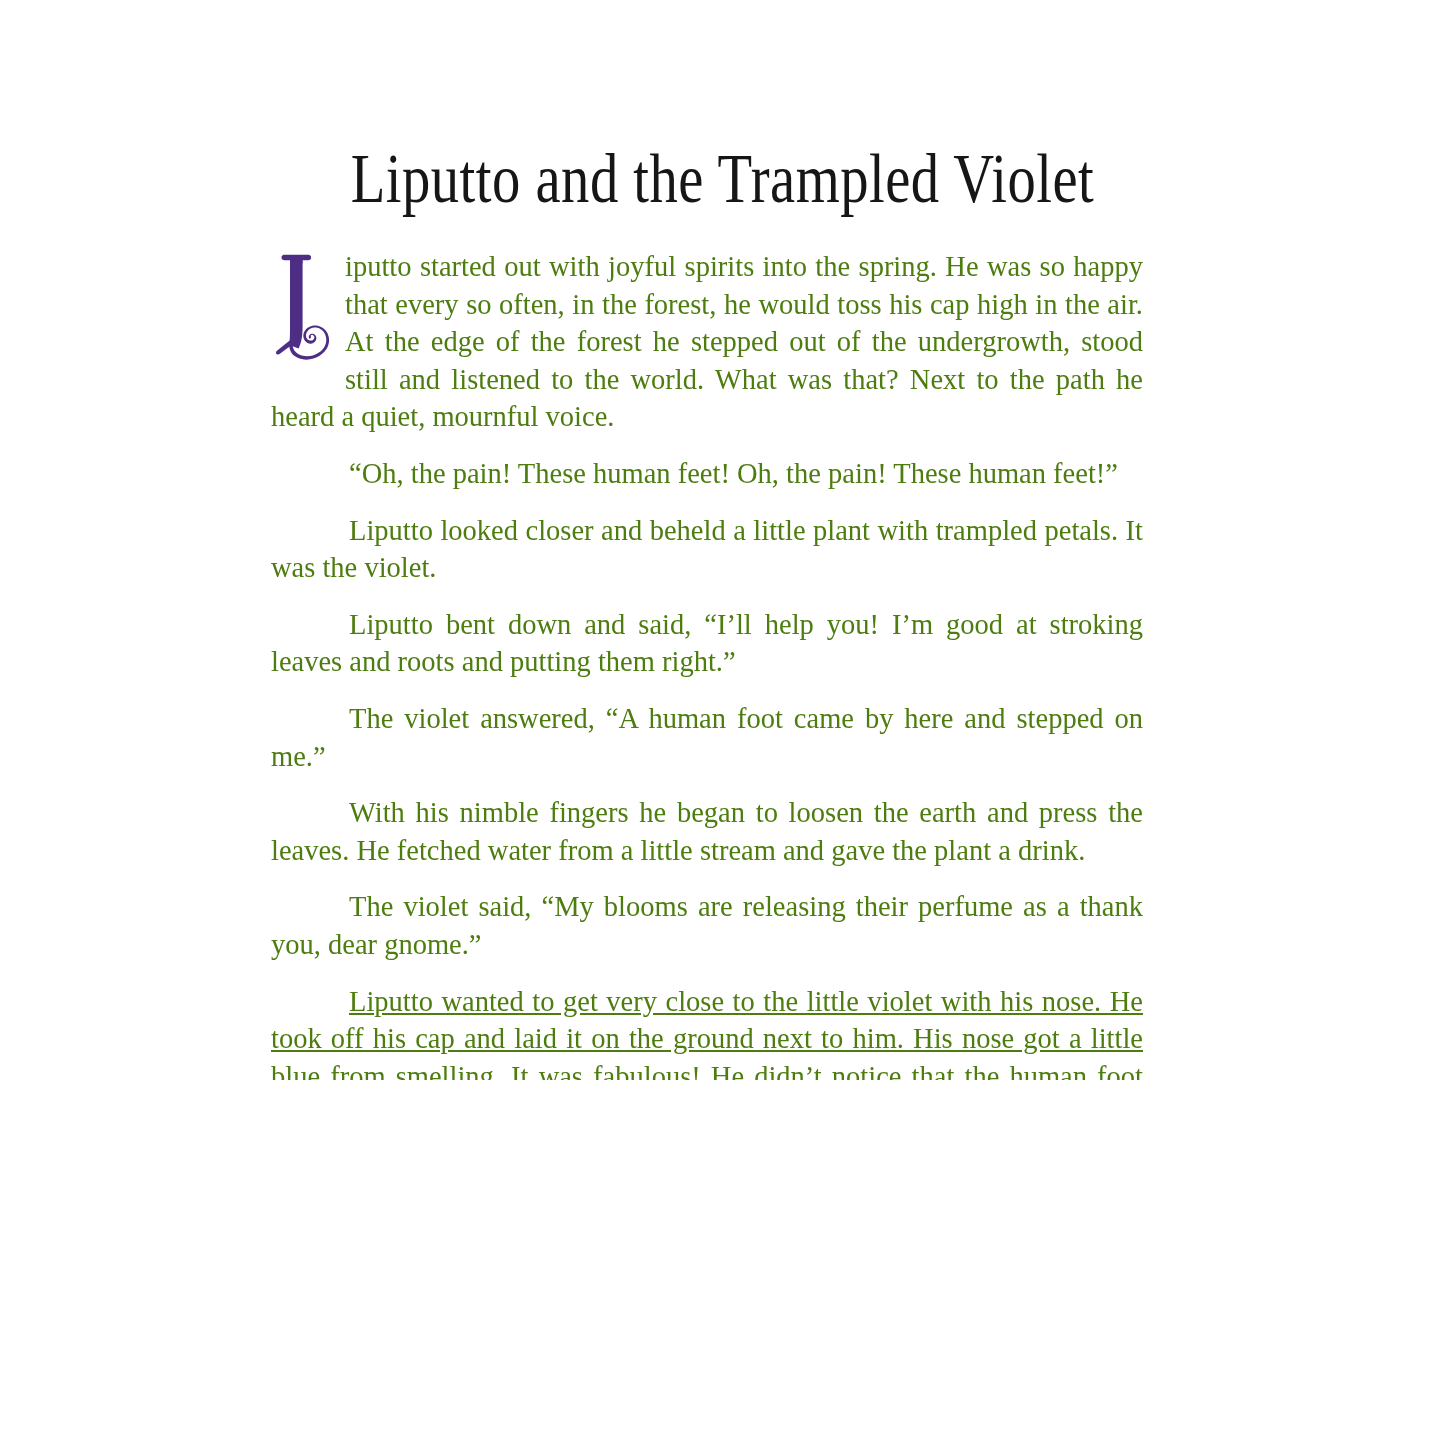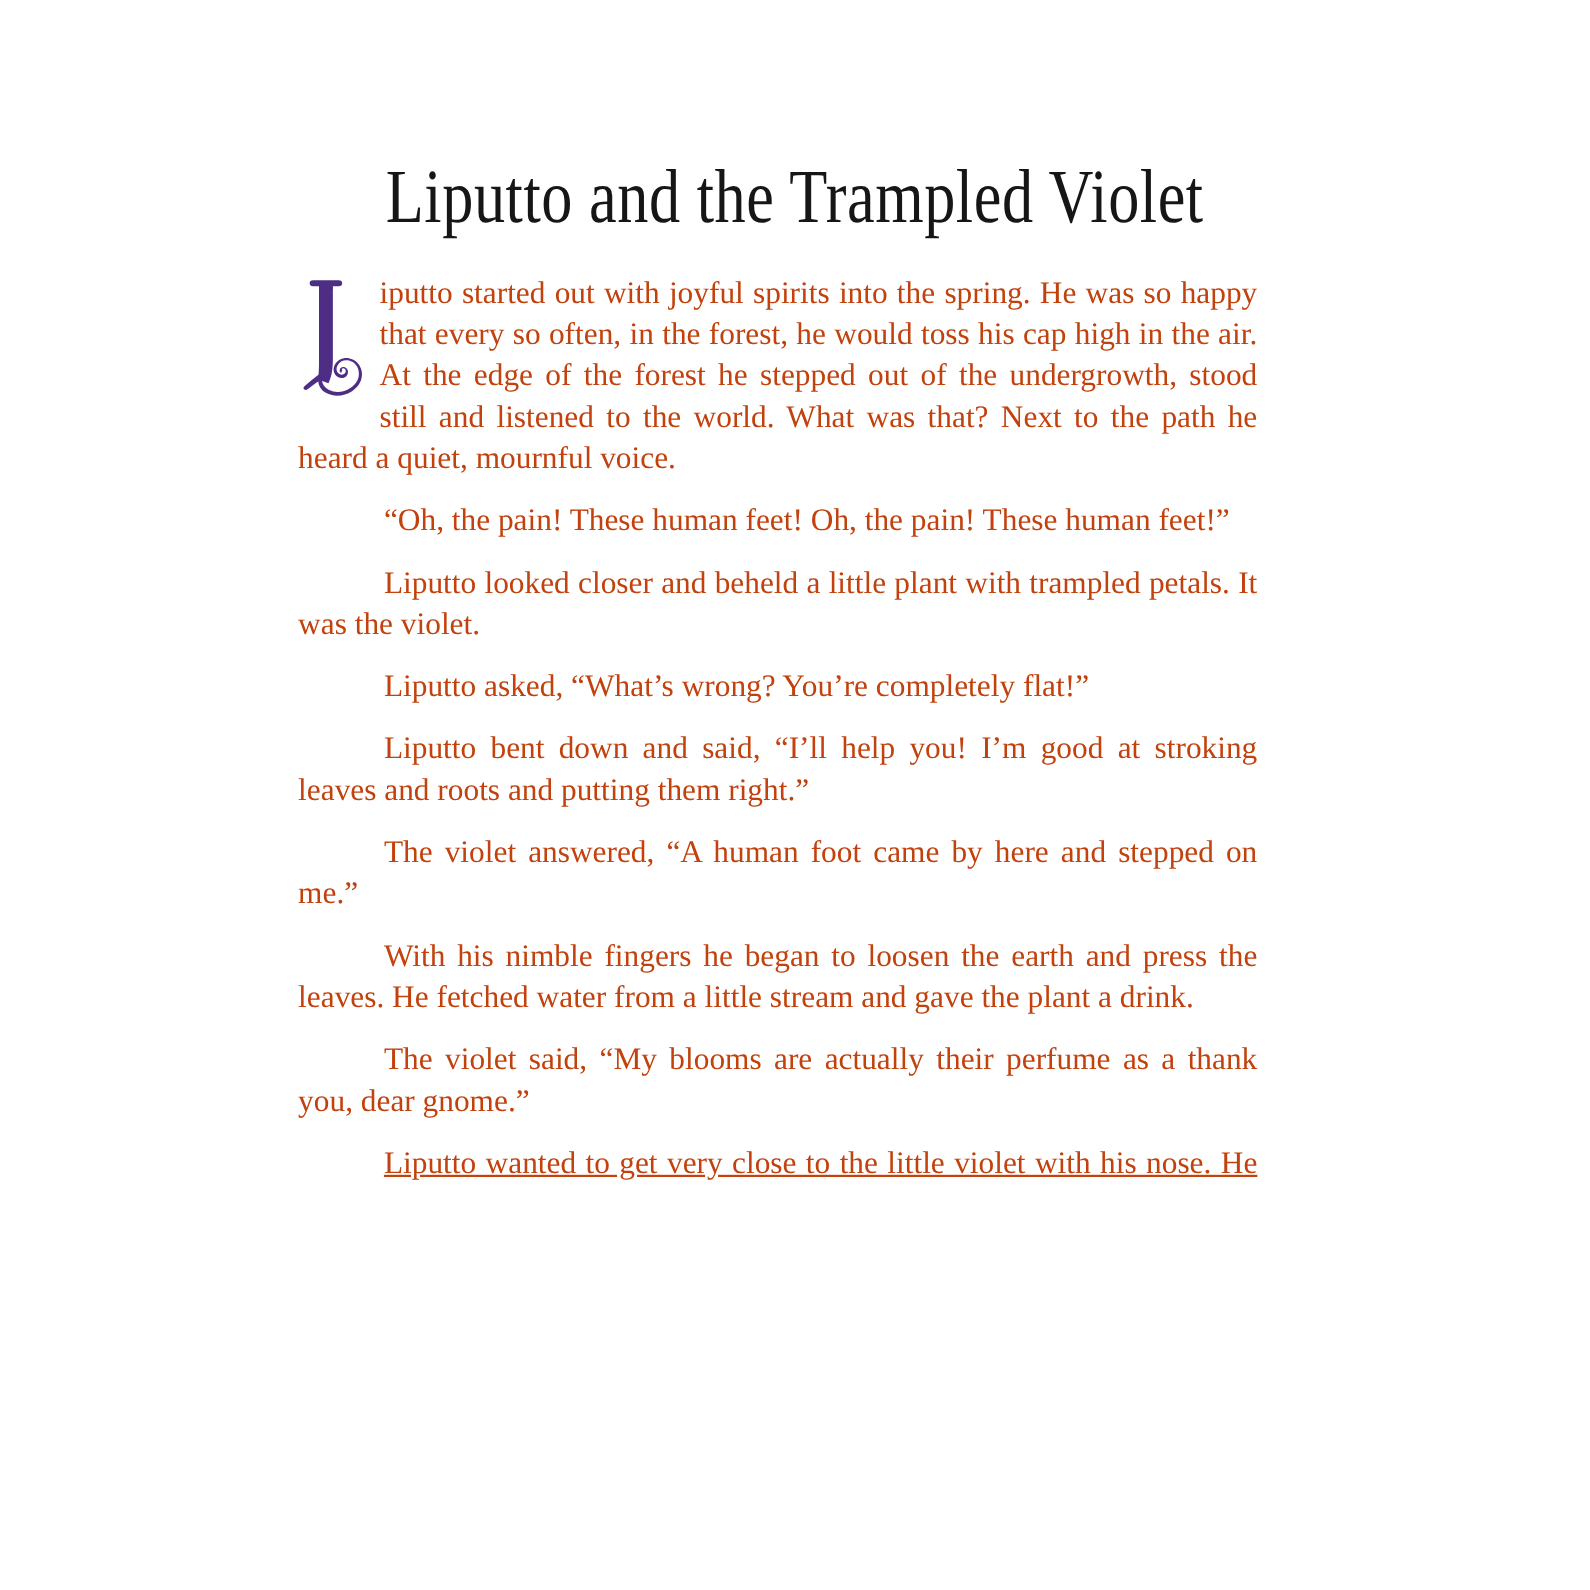--- a/index.html
+++ b/index.html
@@ -39,21 +39,21 @@
     position: absolute;
     left: 271px;
     top: 248px;
     width: 872px;
   }
 
   .para {
     font-family: "Liberation Serif", "DejaVu Serif", serif;
     font-size: 28.5px;
     line-height: 37.6px;
-    color: #c2410c;
+    color: #4d7c0f;
     text-align: justify;
     text-justify: inter-word;
     margin: 0 0 19px 0;
     text-indent: 78px;
     hyphens: none;
     -webkit-hyphens: none;
   }
 
   .para:last-child {
     margin-bottom: 16px;
@@ -108,22 +108,21 @@
             <path d="M18.6 88.0 C17.4 95.0 20.0 100.6 26.2 103.6 C33.2 107.0 42.0 106.2 49.0 101.6 C55.4 97.4 58.6 91.2 58.0 84.6 C57.4 78.2 53.0 73.2 46.8 71.8 C41.2 70.6 35.8 73.0 33.4 77.6 C31.2 81.8 32.4 86.6 36.2 88.8 C39.4 90.6 43.2 89.6 44.8 86.6 C46.1 84.1 45.2 81.3 42.8 80.1 C41.0 79.2 39.0 79.8 38.1 81.4 C37.4 82.7 37.8 84.2 39.0 84.9 L40.2 82.9 C39.7 82.6 39.5 82.0 39.8 81.5 C40.2 80.8 41.1 80.5 41.9 80.9 C43.3 81.6 43.8 83.2 43.0 84.7 C42.0 86.6 39.6 87.2 37.6 86.0 C35.0 84.5 34.2 81.2 35.8 78.2 C37.7 74.6 42.0 72.8 46.3 73.8 C51.3 75.0 54.7 79.1 55.2 84.4 C55.8 90.0 53.0 95.2 47.5 98.8 C41.5 102.8 34.0 103.4 28.2 100.6 C23.2 98.2 21.0 93.8 21.9 88.6 Z"></path>
 
             <path d="M19.1 86.2 C14.6 89.6 10.2 93.0 6.0 96.8 C4.8 97.9 4.6 99.0 5.5 99.9 C6.4 100.8 7.6 100.7 8.9 99.7 C13.4 96.2 18.2 92.8 23.2 89.7 Z"></path>
           </g>
         </svg>
       </span><span>iputto started out with joyful spirits into the spring. He was so happy that every so often, in the forest, he would toss his cap high in the air. At the edge of the forest he stepped out of the undergrowth, stood still and listened to the world. What was that? Next to the path he heard a quiet, mournful voice.</span>
     </p>
 
     <p class="para">“Oh, the pain! These human feet! Oh, the pain! These human feet!”</p>
     <p class="para">Liputto looked closer and beheld a little plant with trampled petals. It was the violet.</p>
-    <p class="para">Liputto asked, “What’s wrong? You’re completely flat!”</p>
     <p class="para">Liputto bent down and said, “I’ll help you! I’m good at stroking leaves and roots and putting them right.”</p>
     <p class="para">The violet answered, “A human foot came by here and stepped on me.”</p>
     <p class="para">With his nimble fingers he began to loosen the earth and press the leaves. He fetched water from a little stream and gave the plant a drink.</p>
-    <p class="para">The violet said, “My blooms are actually their perfume as a thank you, dear gnome.”</p>
+    <p class="para">The violet said, “My blooms are releasing their perfume as a thank you, dear gnome.”</p>
     <p class="para">Liputto wanted to get very close to the little violet with his nose. He took off his cap and laid it on the ground next to him. His nose got a little blue from smelling. It was fabulous! He didn’t notice that the human foot was coming back down the path. Not until it was almost upon him did he hear stamping and shuffling. Forgetting to put his cap on, he looked at the foot. It was actually two feet, and above them were long, brown legs, and further</p>
 
   </div>
 
 </div>
 
 </body></html>

